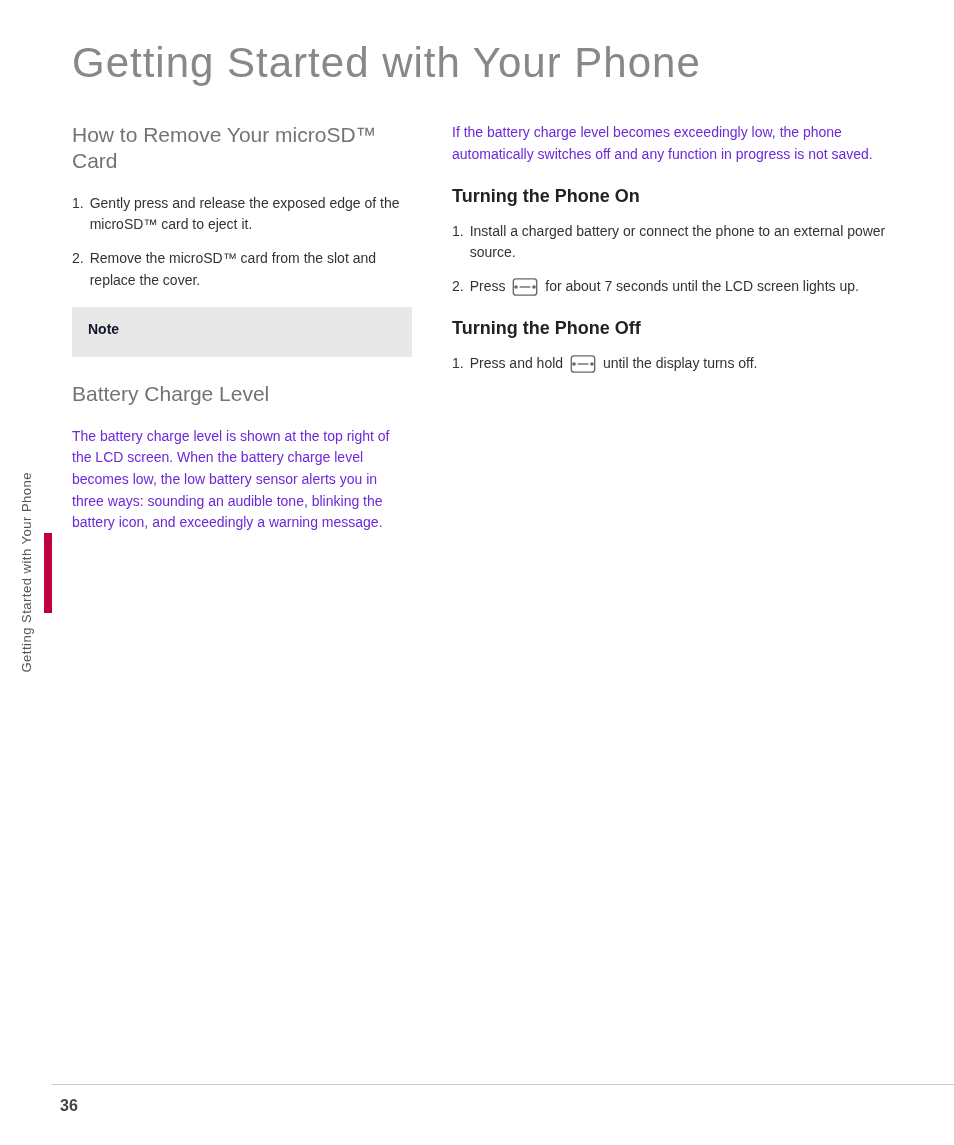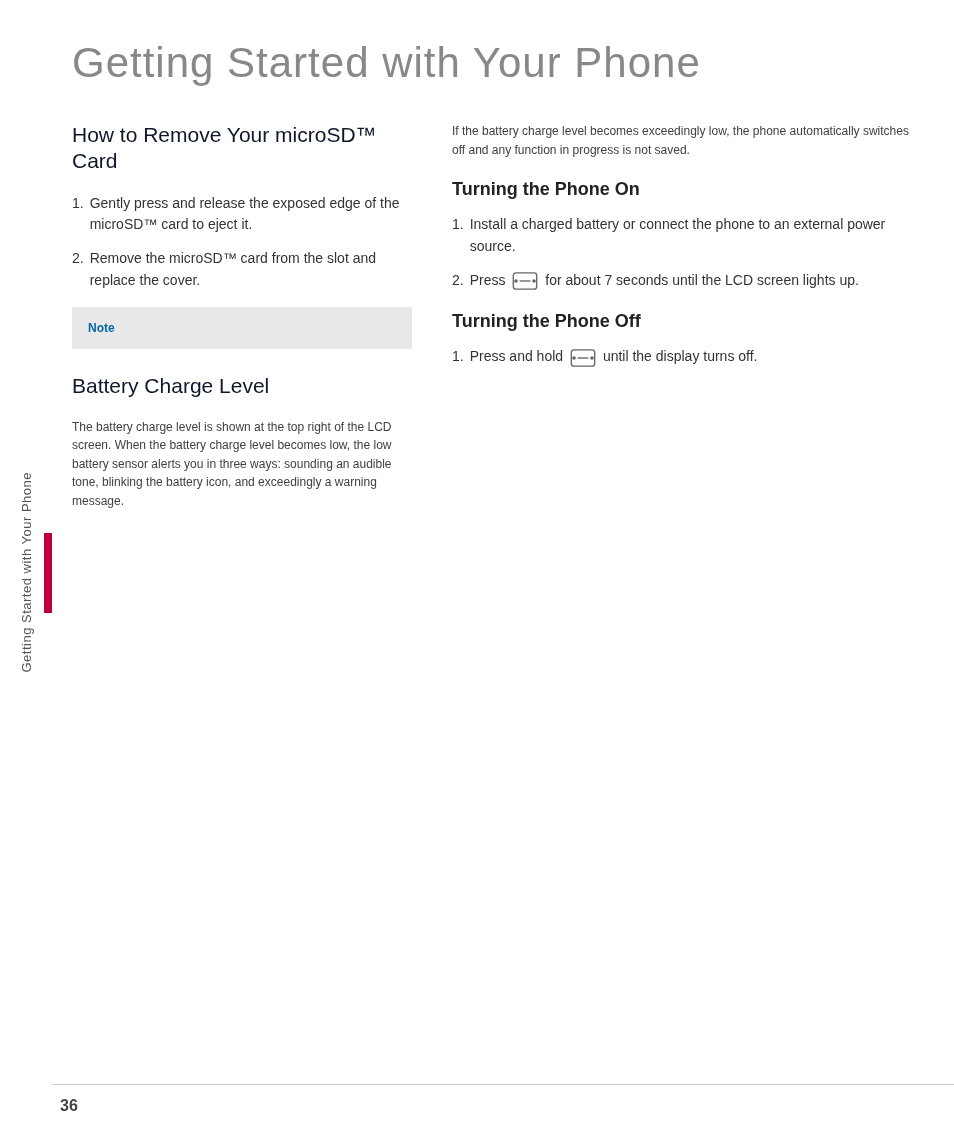--- a/index.html
+++ b/index.html
@@ -93,29 +93,29 @@
     }
 
     .col-right {
       flex: 1;
     }
 
     
     .section-heading {
       font-size: 21px;
       font-weight: 400;
-      color: #0f172a;
+      color: #737373;
       line-height: 1.25;
       margin-bottom: 18px;
     }
 
     
     .body-text {
-      font-size: 12px;
-      color: #404040;
+      font-size: 14px;
+      color: #6d28d9;
       line-height: 1.55;
       margin-bottom: 12px;
     }
 
     
     .numbered-list {
       list-style: none;
       margin-bottom: 16px;
     }
 
@@ -135,24 +135,24 @@
 
     
     .note-box {
       background: #e8e8e8;
       padding: 14px 16px;
       margin-top: 8px;
       margin-bottom: 24px;
     }
 
     .note-heading {
-      font-size: 12px;
+      font-size: 14px;
       font-weight: bold;
-      color: #0369a1;
-      margin-bottom: 0;
+      color: #0f172a;
+      margin-bottom: 6px;
     }
 
     .note-text {
       font-size: 13px;
       color: #333;
       line-height: 1.5;
     }
 
     
     .sub-heading {

